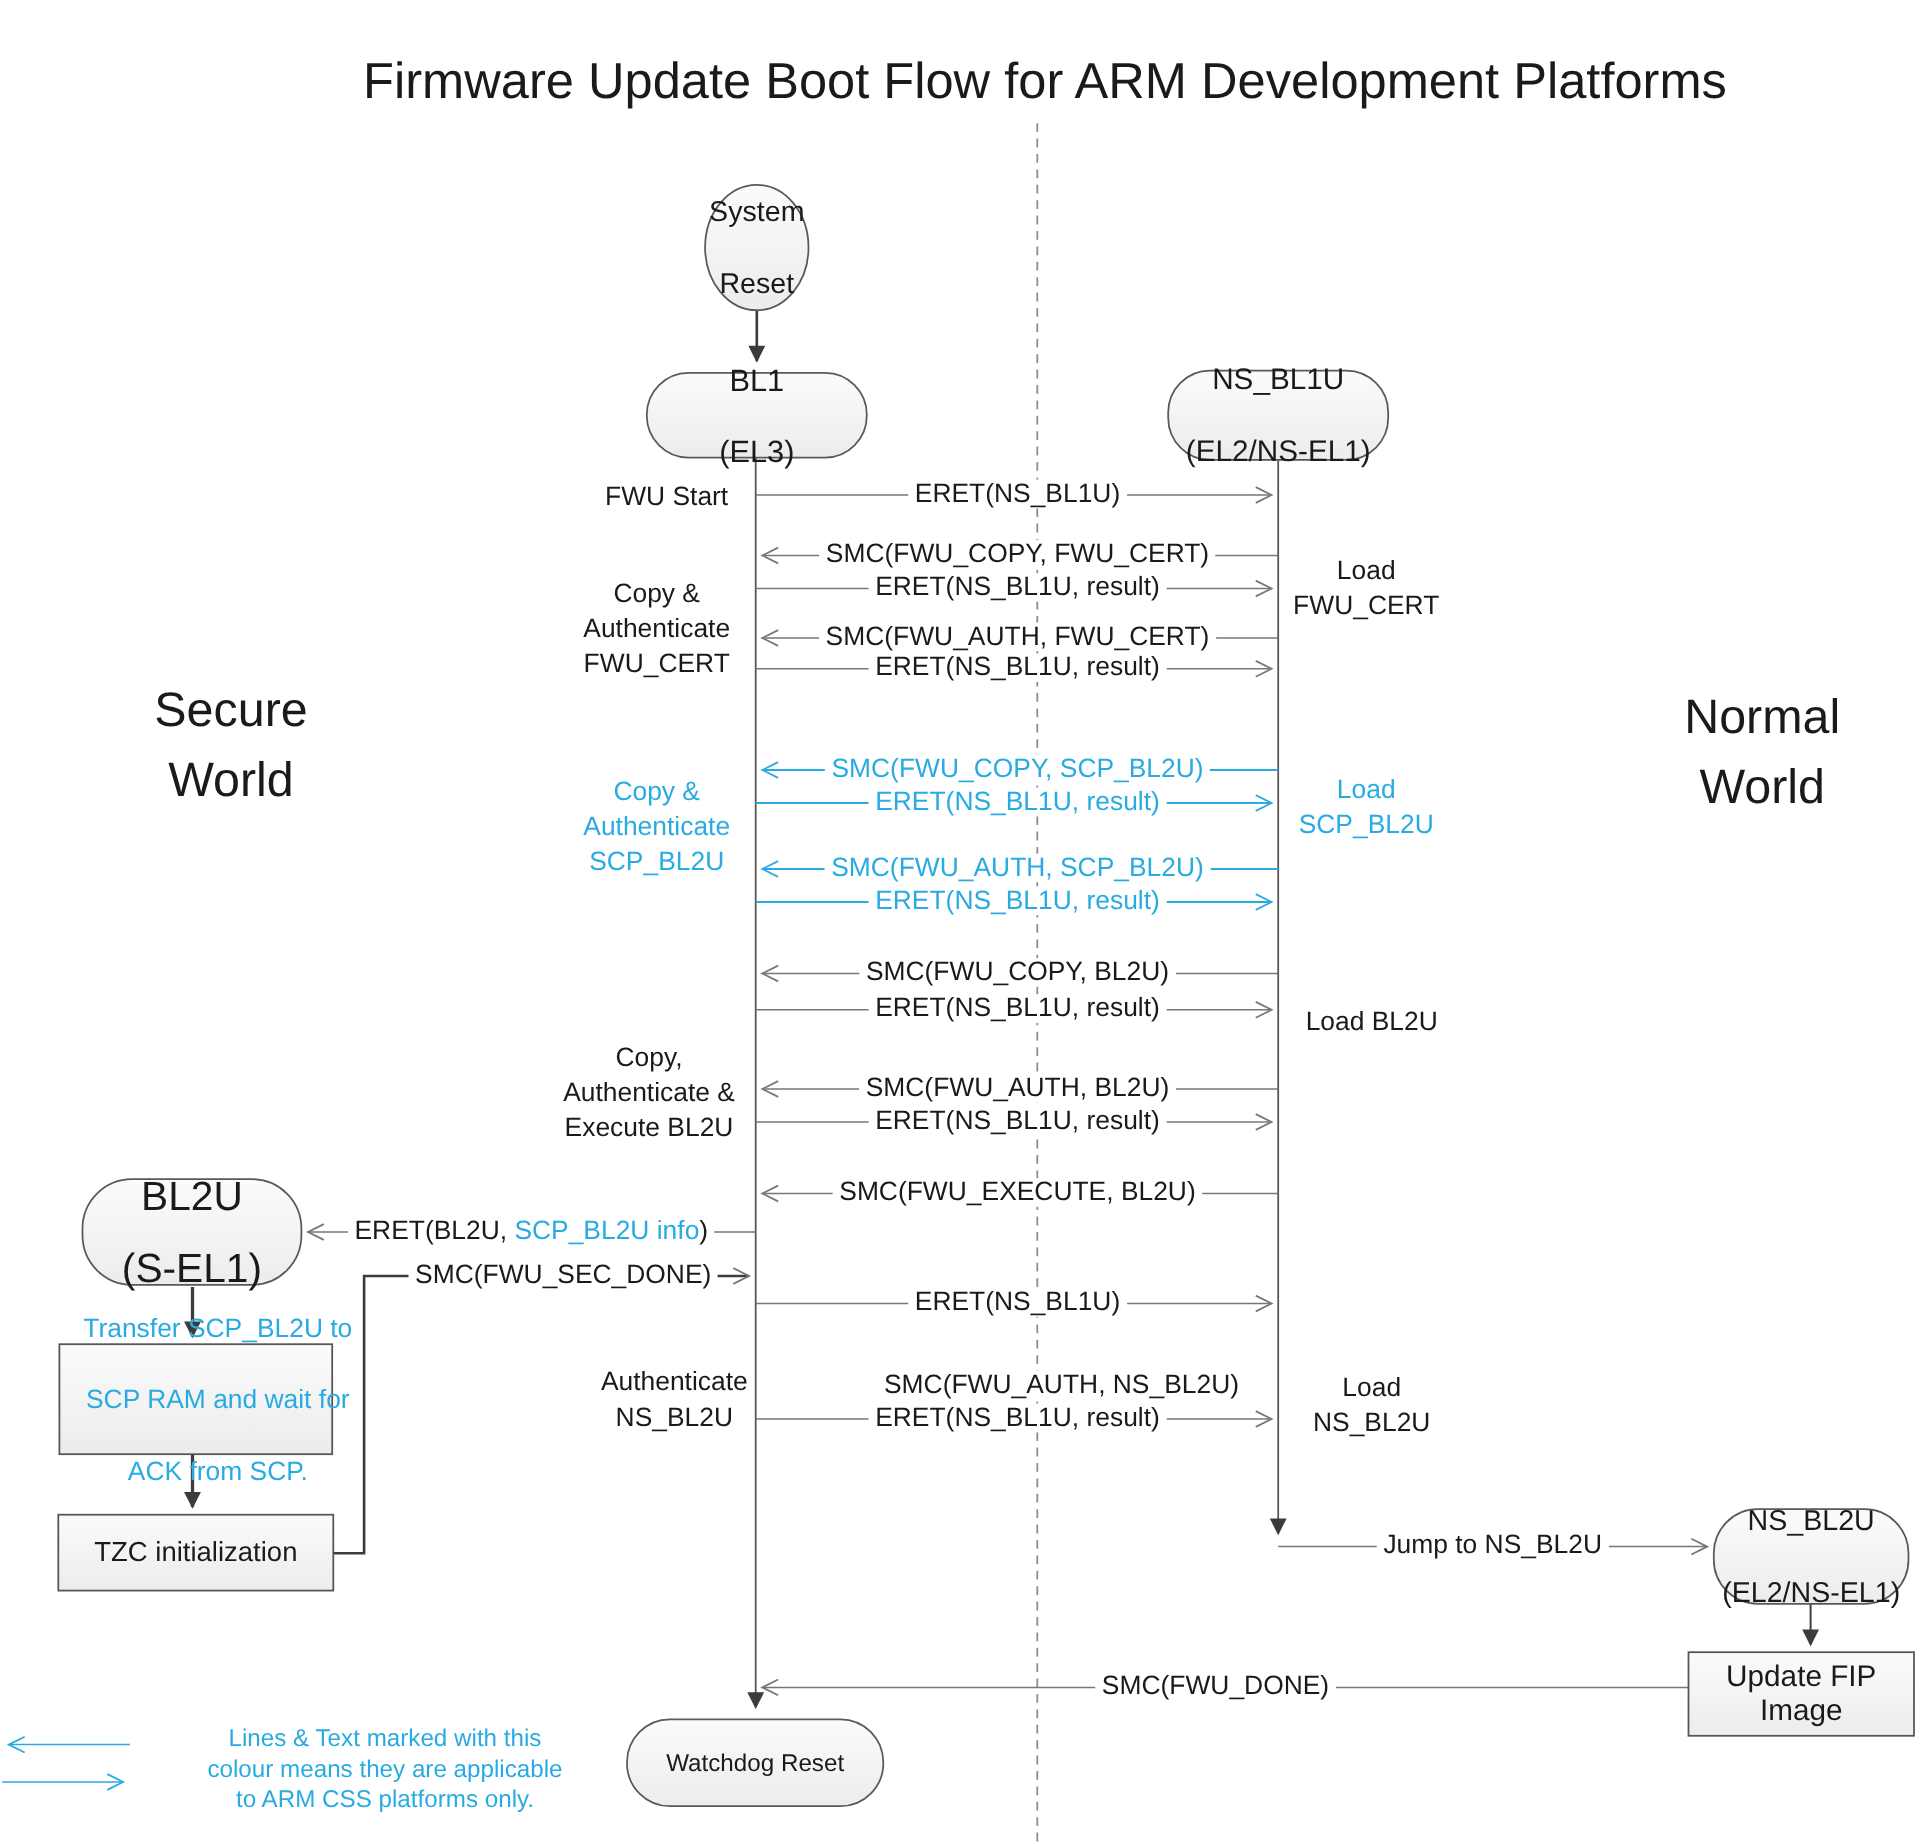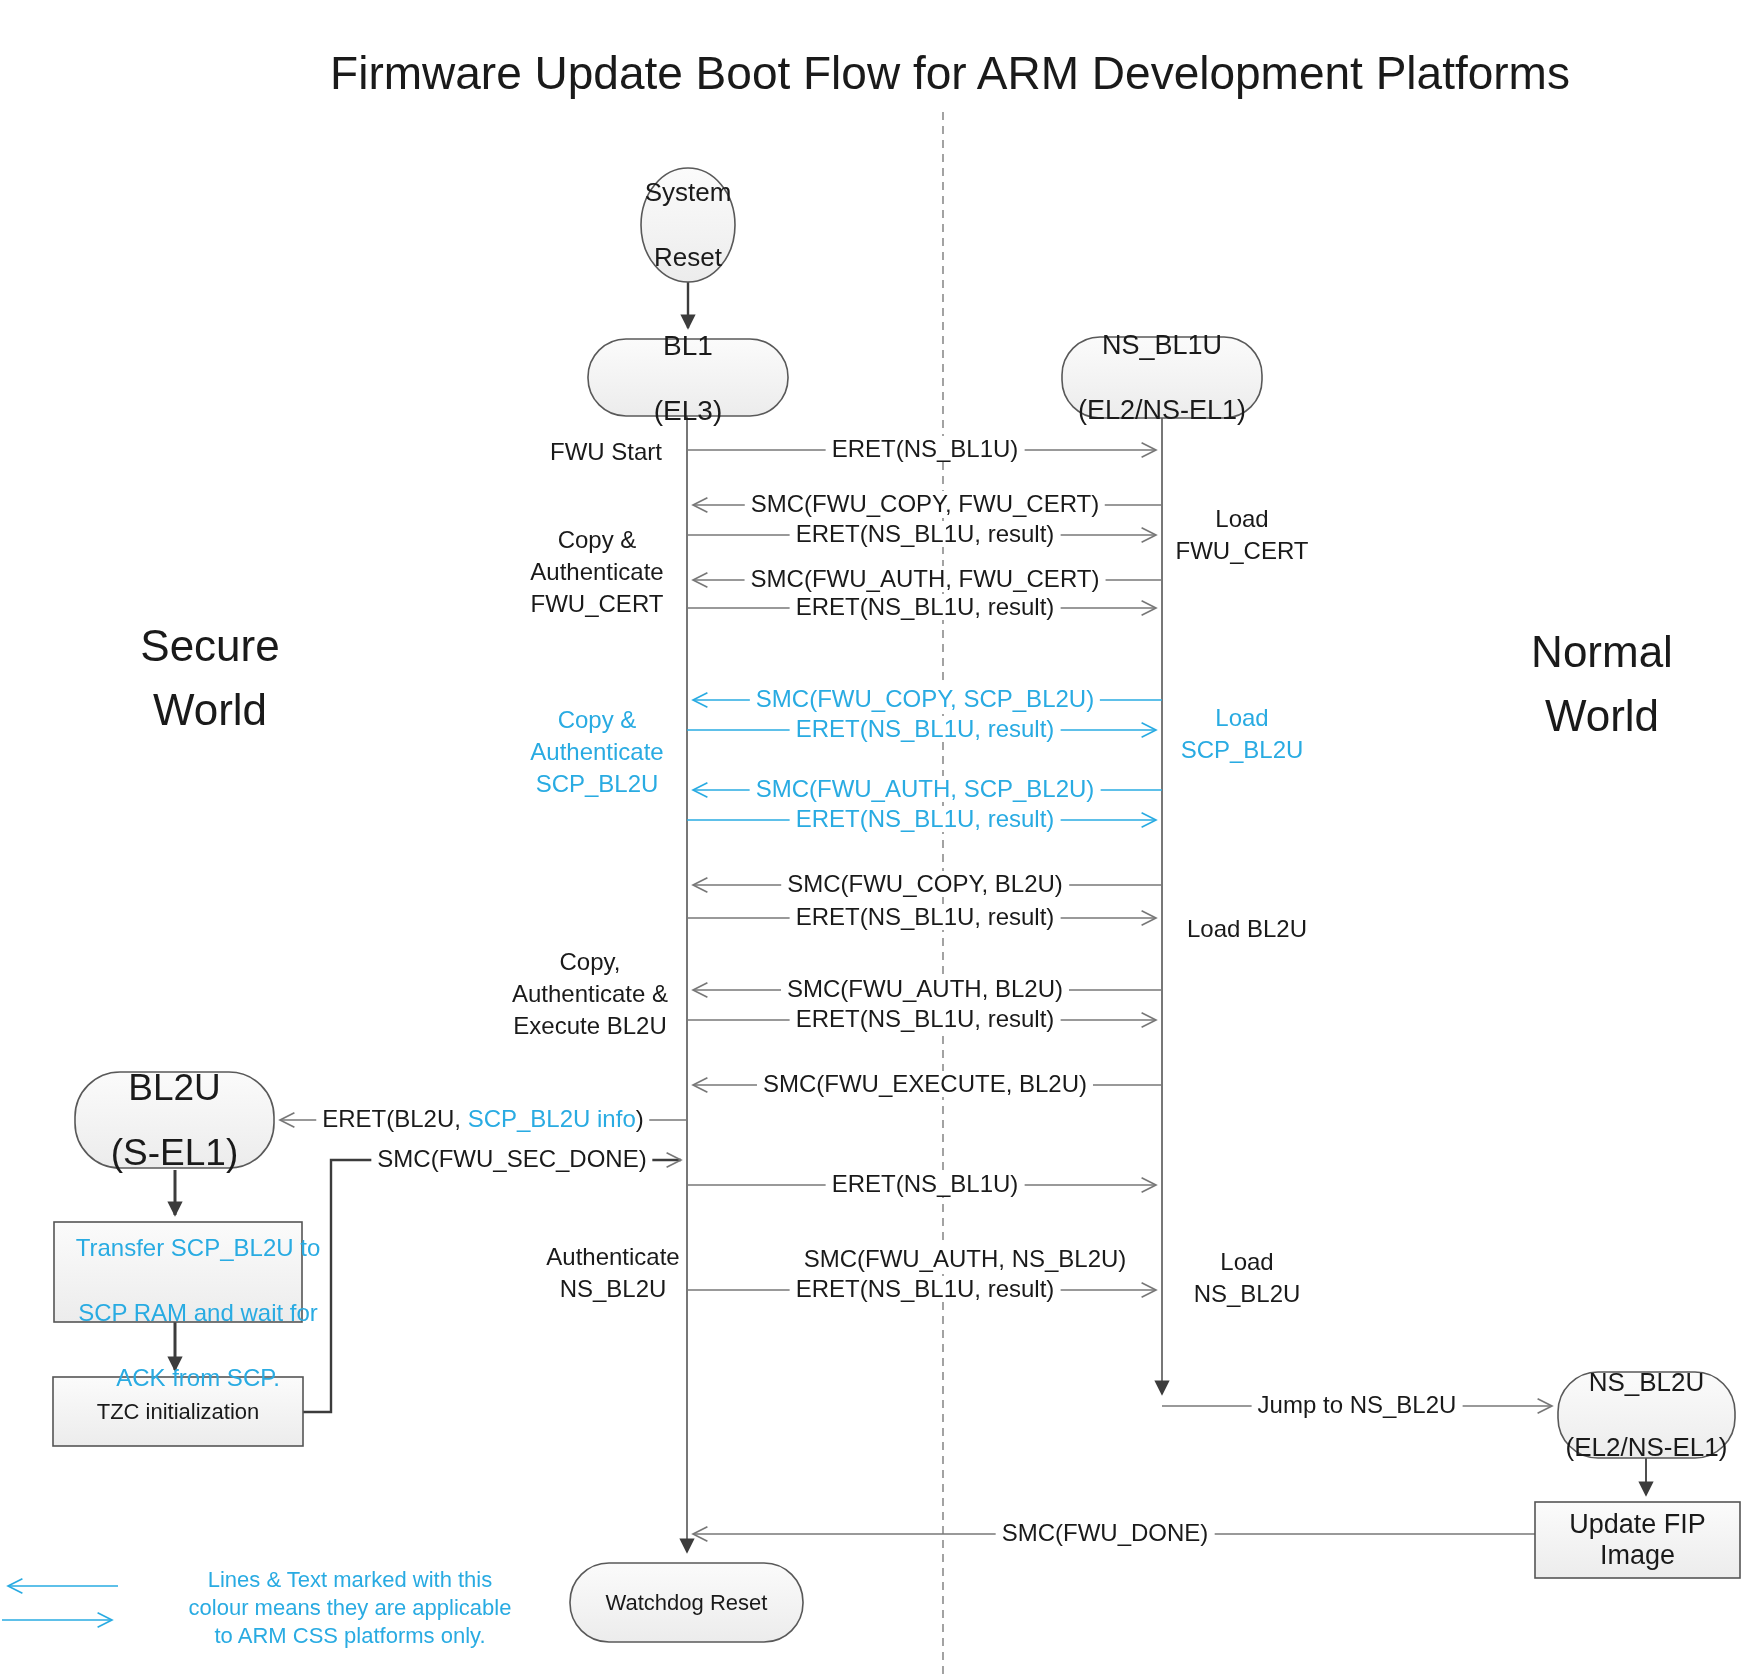--- a/index.html
+++ b/index.html
@@ -116,26 +116,26 @@
     <div class="l1">BL2U</div>
       <div class="l2">(S-EL1)</div>
   </div>
   <div class="nodelbl" style="left:1558px;top:1372px;width:177px;height:86px;font-size:26px;">
     <div class="l1">NS_BL2U</div>
       <div class="l2">(EL2/NS-EL1)</div>
   </div>
   <div class="nodelbl" style="left:570px;top:1563px;width:233px;height:79px;font-size:22px;">
     <div>Watchdog Reset</div>
   </div>
-  <div class="nodelbl blue" style="left:54px;top:1262px;width:288px;height:100px;font-size:24px;justify-content:center;">
+  <div class="nodelbl blue" style="left:54px;top:1222px;width:288px;height:100px;font-size:24px;justify-content:center;">
     <div style="line-height:33px;">Transfer SCP_BL2U to</div>
     <div style="line-height:33px;">SCP RAM and wait for</div>
     <div style="line-height:33px;">ACK from SCP.</div>
   </div>
-  <div class="nodelbl" style="left:53px;top:1377px;width:250px;height:69px;font-size:22px;">
+  <div class="nodelbl" style="left:53px;top:1377px;width:250px;height:69px;font-size:25px;">
     <div>TZC initialization</div>
   </div>
   <div class="nodelbl" style="left:1535px;top:1502px;width:205px;height:76px;font-size:27px;">
     <div>Update FIP Image</div>
   </div>
 
   <div class="lbl onln" style="left:925px;top:436px;">ERET(NS_BL1U)</div>
   <div class="lbl onln" style="left:925px;top:491px;">SMC(FWU_COPY, FWU_CERT)</div>
   <div class="lbl onln" style="left:925px;top:521px;">ERET(NS_BL1U, result)</div>
   <div class="lbl onln" style="left:925px;top:566px;">SMC(FWU_AUTH, FWU_CERT)</div>

